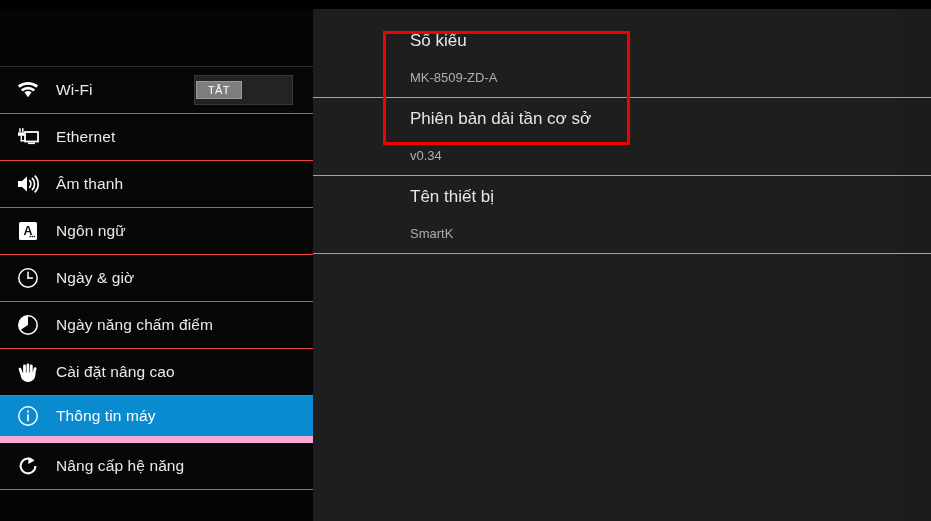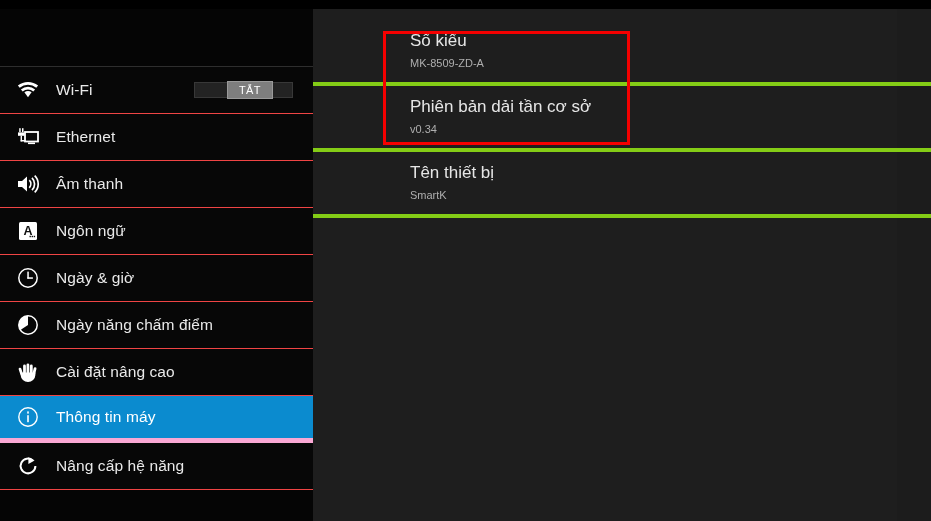--- a/index.html
+++ b/index.html
@@ -47,21 +47,21 @@
     position: relative;
     height: 47px;
     box-sizing: border-box;
     border-bottom: 1px solid #ef4444;
     display: flex;
     align-items: center;
     background: #070707;
   }
   .nav-item.selected {
     background: #0b8bcf;
-    border-bottom: 5px solid #f9a8d4;
+    border-bottom: 7px solid #f9a8d4;
   }
   .nav-icon {
     width: 56px;
     min-width: 56px;
     display: flex;
     align-items: center;
     justify-content: center;
     color: #ffffff;
   }
   .nav-icon svg { display: block; }
@@ -73,27 +73,26 @@
   }
   .nav-item.selected .nav-label { color: #ffffff; }
 
   
   .toggle {
     position: absolute;
     left: 194px;
     top: 50%;
     transform: translateY(-50%);
     width: 99px;
-    height: 16px;
+    height: 30px;
     background: #232323;
     border: 1px solid #383838;
     box-sizing: border-box;
     display: flex;
     align-items: center;
-    padding-left: 31px;
   }
   .toggle-thumb {
     width: 46px;
     height: 18px;
     margin-left: 1px;
     background: #7e7e7e;
     border: 1px solid #9a9a9a;
     box-sizing: border-box;
     display: flex;
     align-items: center;
@@ -116,34 +115,34 @@
   }
   .content-inner {
     position: relative;
     width: 618px;
     height: 512px;
   }
   .info-row {
     position: relative;
     padding: 9px 0 10px 97px;
     box-sizing: border-box;
-    border-bottom: 4px solid #84cc16;
+    border-bottom: 1px solid #84cc16;
   }
   .info-row:last-child { }
   .info-title {
     color: #e6e6e6;
     font-size: 17px;
     line-height: 24px;
     white-space: nowrap;
   }
   .info-value {
     color: #aeaeae;
-    font-size: 11px;
+    font-size: 13px;
     line-height: 18px;
-    margin-top: 1px;
+    margin-top: 16px;
     white-space: nowrap;
   }
 
   
   .right-gutter {
     position: absolute;
     right: 0; top: 0;
     width: 34px;
     height: 512px;
     background: #1c1c1c;

